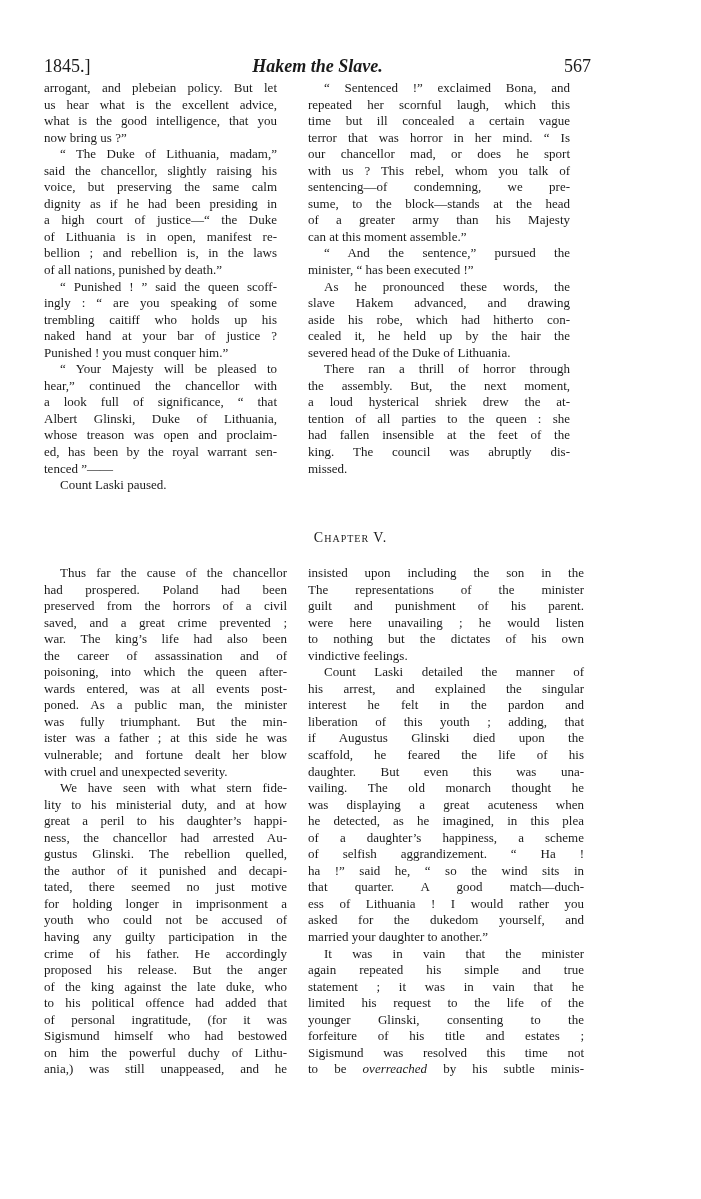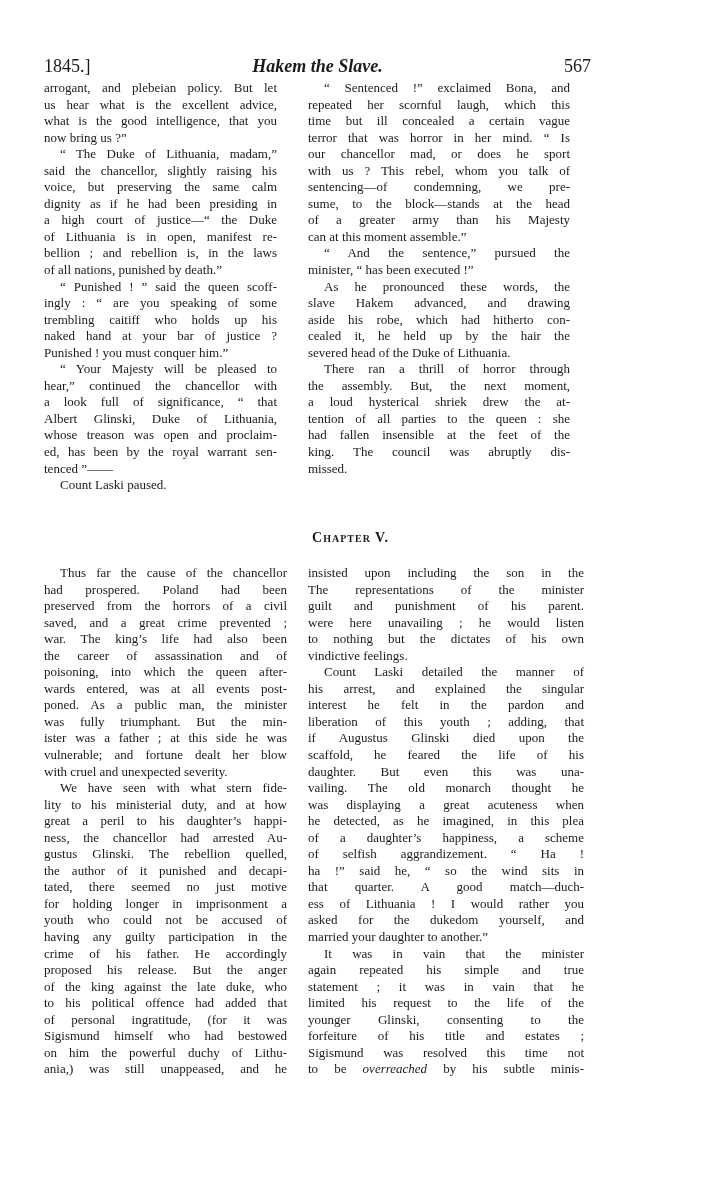--- a/index.html
+++ b/index.html
@@ -15,21 +15,21 @@
          line-height: 16.55px; text-align: justify; }
   .col .line { white-space: nowrap; display: block; height: 16.55px; text-align-last: justify; }
   .col .line.last { text-align-last: left; }
   .col .line.indent { padding-left: 16px; }
   .colA { left: 44px; top: 80px; width: 233px; }
   .colB { left: 308px; top: 80px; width: 262px; }
   .colC { left: 44px; top: 565px; width: 243px; }
   .colD { left: 308px; top: 565px; width: 276px; }
   .chapter { position: absolute; top: 530px; left: 0; width: 701px; text-align: center;
              font-family: "Liberation Serif", serif; font-size: 14px; letter-spacing: 1px; }
-  .chapter .sc { font-variant: small-caps; font-weight: bold; }
+  .chapter .sc { font-variant: small-caps; }
   em { font-style: italic; }
 </style>
 </head>
 <body>
 
 <div class="page">
 
   <div class="header">
     <span class="year">1845.]</span>
     <span class="title">Hakem the Slave.</span>

